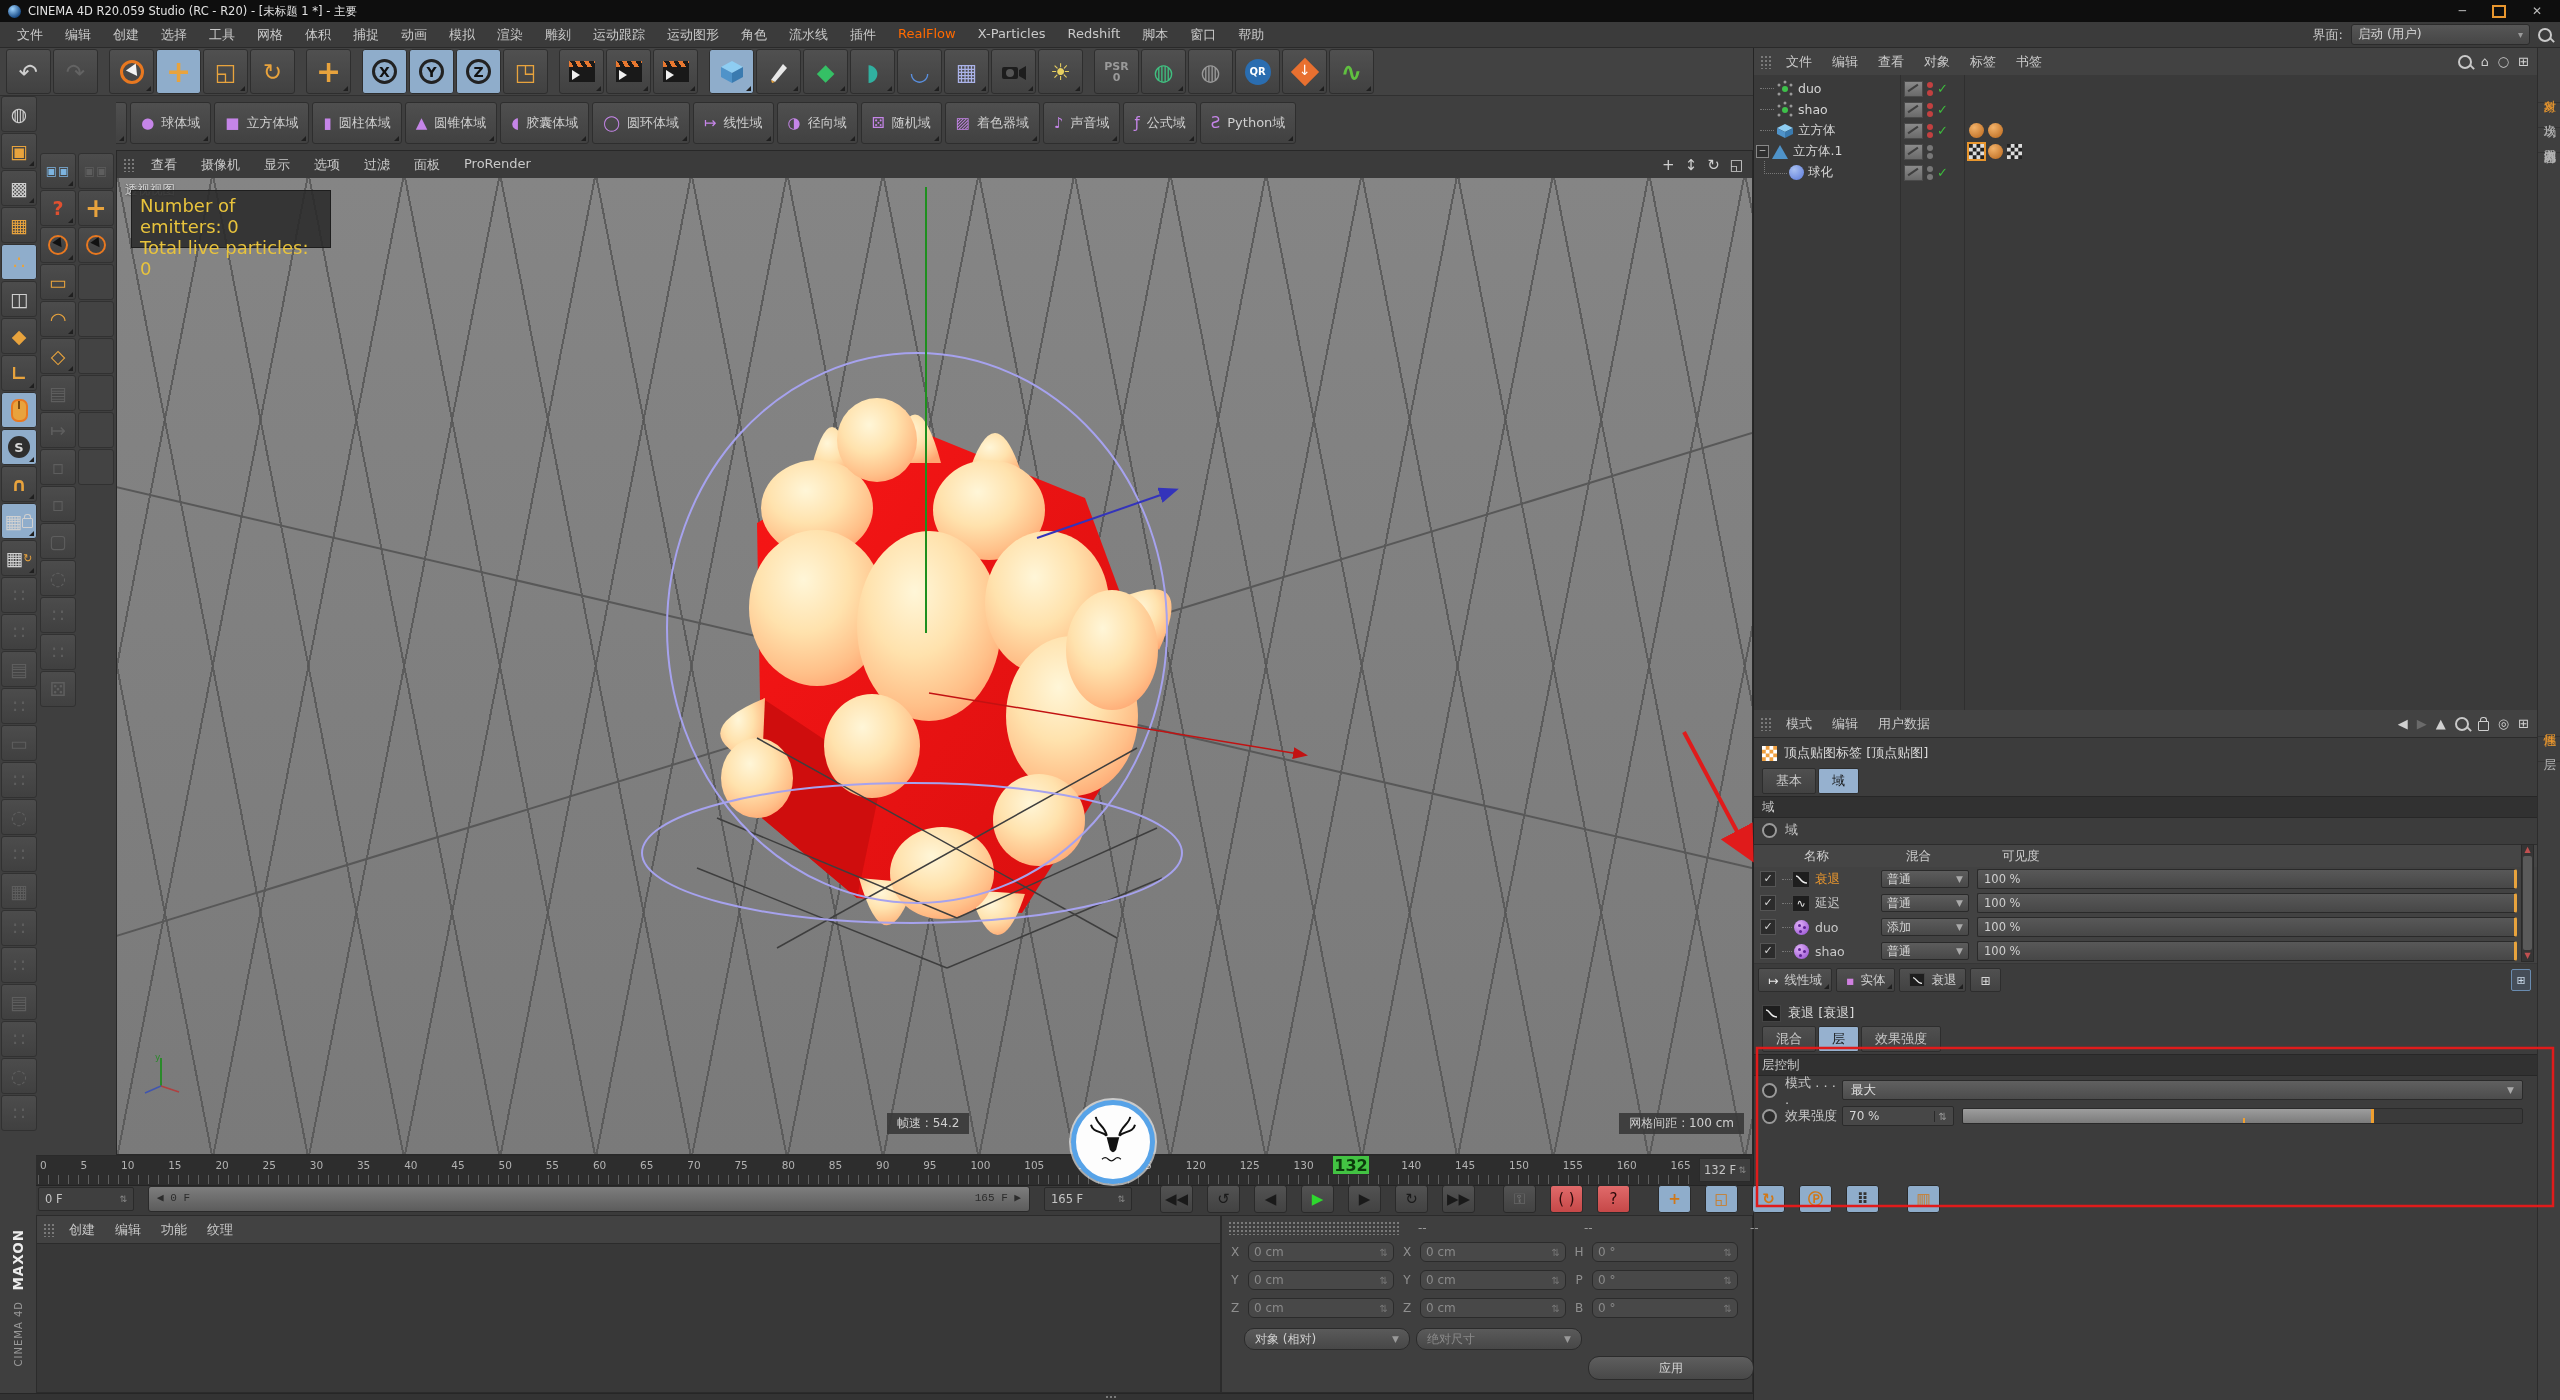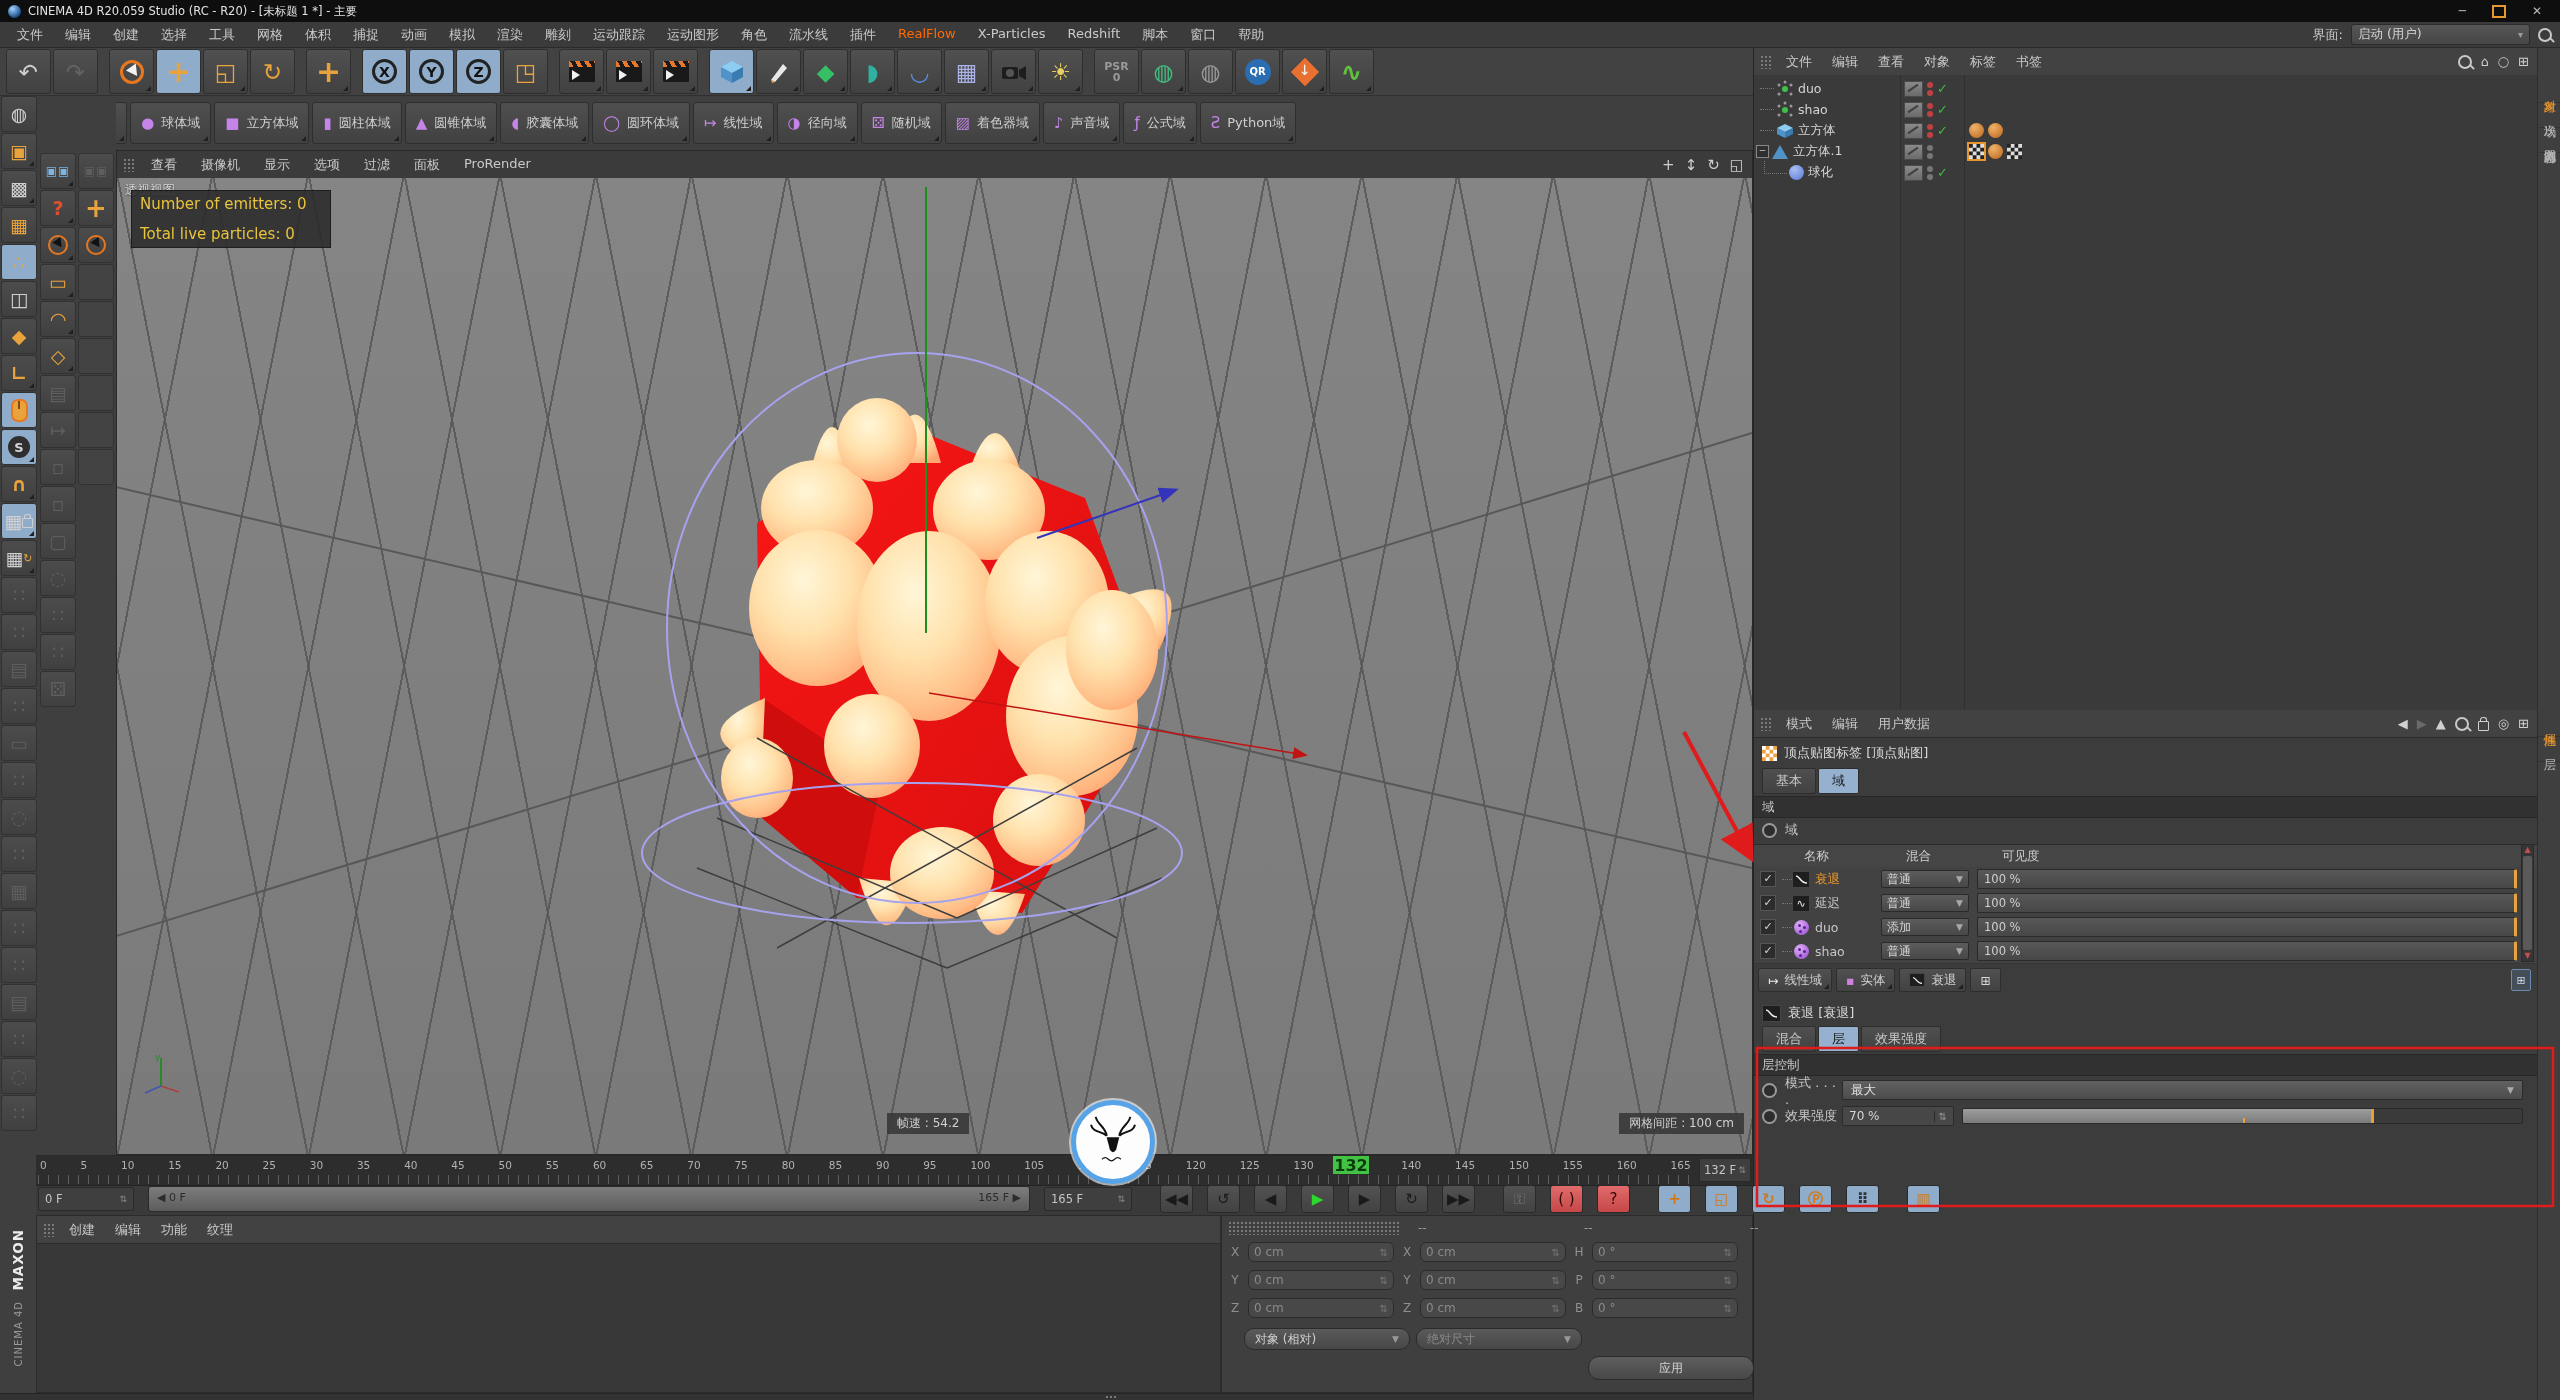--- a/index.html
+++ b/index.html
@@ -62,21 +62,21 @@
 .vpmenu{height:27px;background:#3b3b3b;border-bottom:1px solid #2a2a2a;display:flex;align-items:center;padding-left:6px;}
 .vpmenu .mi{padding:0 12px;font-size:13px;color:#c9c9c9;}
 .vpicons{margin-left:auto;display:flex;gap:10px;padding-right:8px;color:#cfcfcf;font-size:15px;}
 .grip{width:12px;height:14px;background-image:radial-gradient(#7a7a7a 1px,transparent 1.2px);background-size:4px 4px;margin-right:4px;flex:none;}
 .vpcanvas{position:absolute;left:0;top:27px;right:0;bottom:0;overflow:hidden;background:
  repeating-linear-gradient(101deg,rgba(90,90,90,0) 0 92px,rgba(86,86,86,.85) 92px 94px),
  repeating-linear-gradient(79deg,rgba(90,90,90,0) 0 92px,rgba(86,86,86,.85) 92px 94px),
  linear-gradient(#858585,#7a7a7a);}
 .viewlabel{position:absolute;left:8px;top:4px;font-size:12.5px;color:#d5d5d5;text-shadow:0 1px 2px rgba(0,0,0,.5);}
 .overlay{position:absolute;left:14px;top:12px;width:200px;height:58px;background:rgba(42,42,42,.88);border:1px solid #1e1e1e;padding:4px 8px;box-sizing:border-box;display:flex;flex-direction:column;justify-content:space-between;}
-.overlay div{color:#e8c33c;font-size:15px;}
+.overlay div{color:#e8c33c;font-size:18px;}
 .badge{position:absolute;background:rgba(58,58,58,.92);color:#d0d0d0;font-size:12px;padding:2px 10px;}
 .gizmo{position:absolute;left:22px;bottom:60px;}
 
 .deer{position:absolute;left:1071px;top:1100px;width:84px;height:84px;border-radius:50%;background:#fdfdfd;border:5px solid #57a3e8;box-sizing:border-box;z-index:60;box-shadow:0 0 0 2px rgba(255,255,255,.6);display:flex;align-items:center;justify-content:center;}
 
 .rp{position:absolute;left:1753px;top:48px;width:807px;height:1352px;background:#3c3c3c;border-left:1px solid #242424;box-sizing:border-box;}
 .sidetabs{position:absolute;right:0;top:0;width:23px;height:100%;background:#3f3f3f;border-left:1px solid #2c2c2c;box-sizing:border-box;}
 .vtab{writing-mode:vertical-rl;padding:12px 3px;font-size:12.5px;color:#b4b4b4;border-bottom:1px solid #333;}
 .st1 .vtab:first-child,.st2 .vtab:first-child{color:#e8962e;}
 .st1{position:absolute;top:30px;left:0;}
@@ -136,21 +136,21 @@
 
 .tl{position:absolute;left:36px;top:1155px;width:1717px;height:60px;background:#3a3a3a;border-top:1px solid #2a2a2a;box-sizing:border-box;}
 .ruler{position:absolute;left:0;top:0;right:0;height:29px;background:#2d2d2d;border-bottom:1px solid #242424;}
 .ticks{display:flex;justify-content:space-between;margin-right:58px;padding:0 4px;height:18px;align-items:center;}
 .ticks span{font-size:10.5px;color:#b2b2b2;}
 .tickmarks{position:absolute;left:2px;right:58px;bottom:1px;height:9px;background:repeating-linear-gradient(90deg,#5e5e5e 0 1px,transparent 1px 10px);}
 .playhead{position:absolute;left:1297px;top:0;width:36px;height:18px;background:#43c343;color:#0c3a0c;font-size:16px;font-weight:bold;display:flex;align-items:center;justify-content:center;z-index:5;}
 .fbox{position:absolute;right:2px;top:2px;width:52px;height:24px;background:#3f3f3f;border:1px solid #2a2a2a;display:flex;align-items:center;padding:0 4px;font-size:11.5px;color:#c5c5c5;box-sizing:border-box;}
 .trow{position:absolute;left:0;right:0;bottom:2px;height:28px;display:flex;align-items:center;gap:14px;padding:0 2px;}
 .tspin{width:96px;height:24px;background:#3f3f3f;border:1px solid #2a2a2a;border-radius:2px;display:flex;align-items:center;padding:0 6px;font-size:11.5px;color:#c5c5c5;box-sizing:border-box;flex:none;}
-.range{width:880px;height:24px;background:linear-gradient(#7d7d7d,#5c5c5c);border:1px solid #2a2a2a;border-radius:3px;position:relative;flex:none;font-size:11px;color:#2c2c2c;}
+.range{width:880px;height:24px;background:linear-gradient(#7d7d7d,#5c5c5c);border:1px solid #2a2a2a;border-radius:3px;position:relative;flex:none;font-size:11px;color:#2c2c2c;font-family:Liberation Mono, monospace;}
 .range .l{position:absolute;left:8px;top:4px;}
 .range .r{position:absolute;right:8px;top:4px;}
 .tbn{width:31px;height:26px;background:linear-gradient(#525252,#424242);border:1px solid #2a2a2a;border-radius:3px;display:flex;align-items:center;justify-content:center;font-size:15px;color:#1a1a1a;flex:none;position:relative;}
 .tbn.red{background:linear-gradient(#e06a6a,#c64848);color:#2b0a0a;border-radius:3px;}
 .tbn.blu{background:#8fadcb;color:#d07818;font-weight:bold;}
 .tbn.dim2{color:#737373;}
 .play{color:#2ed82e;}
 
 .brand{position:absolute;left:0;top:1215px;width:36px;height:178px;background:#3f3f3f;display:flex;flex-direction:column;align-items:center;gap:10px;padding-top:14px;box-sizing:border-box;}
 .brand span{writing-mode:vertical-rl;transform:rotate(180deg);}

